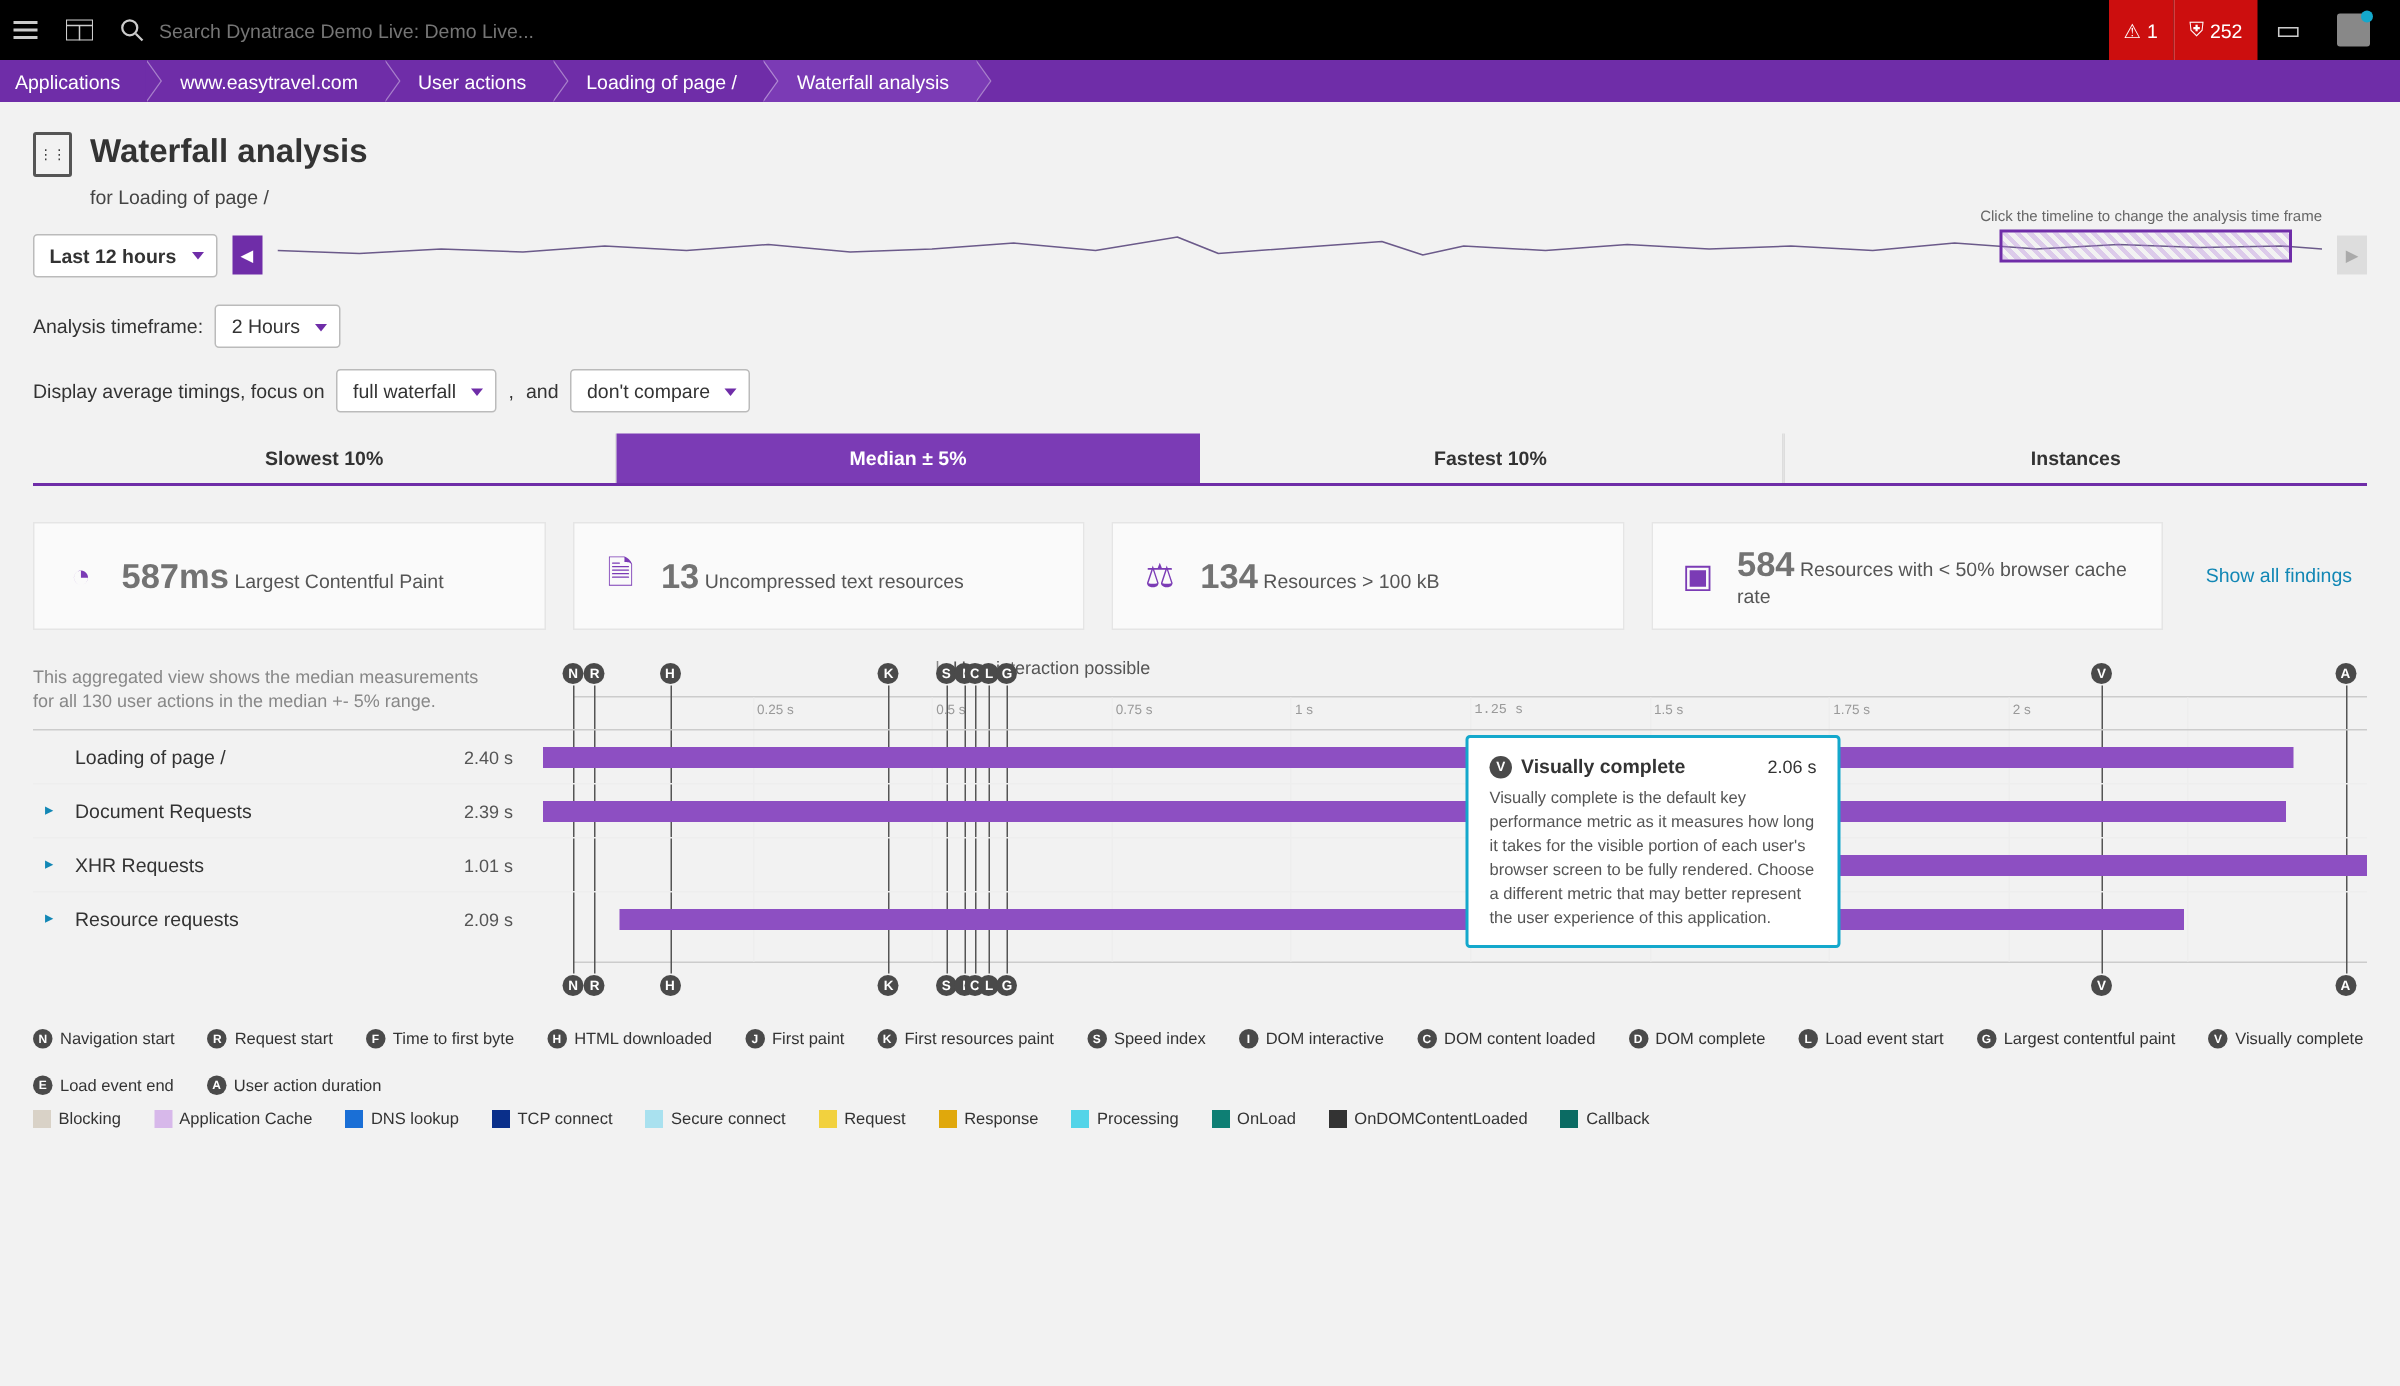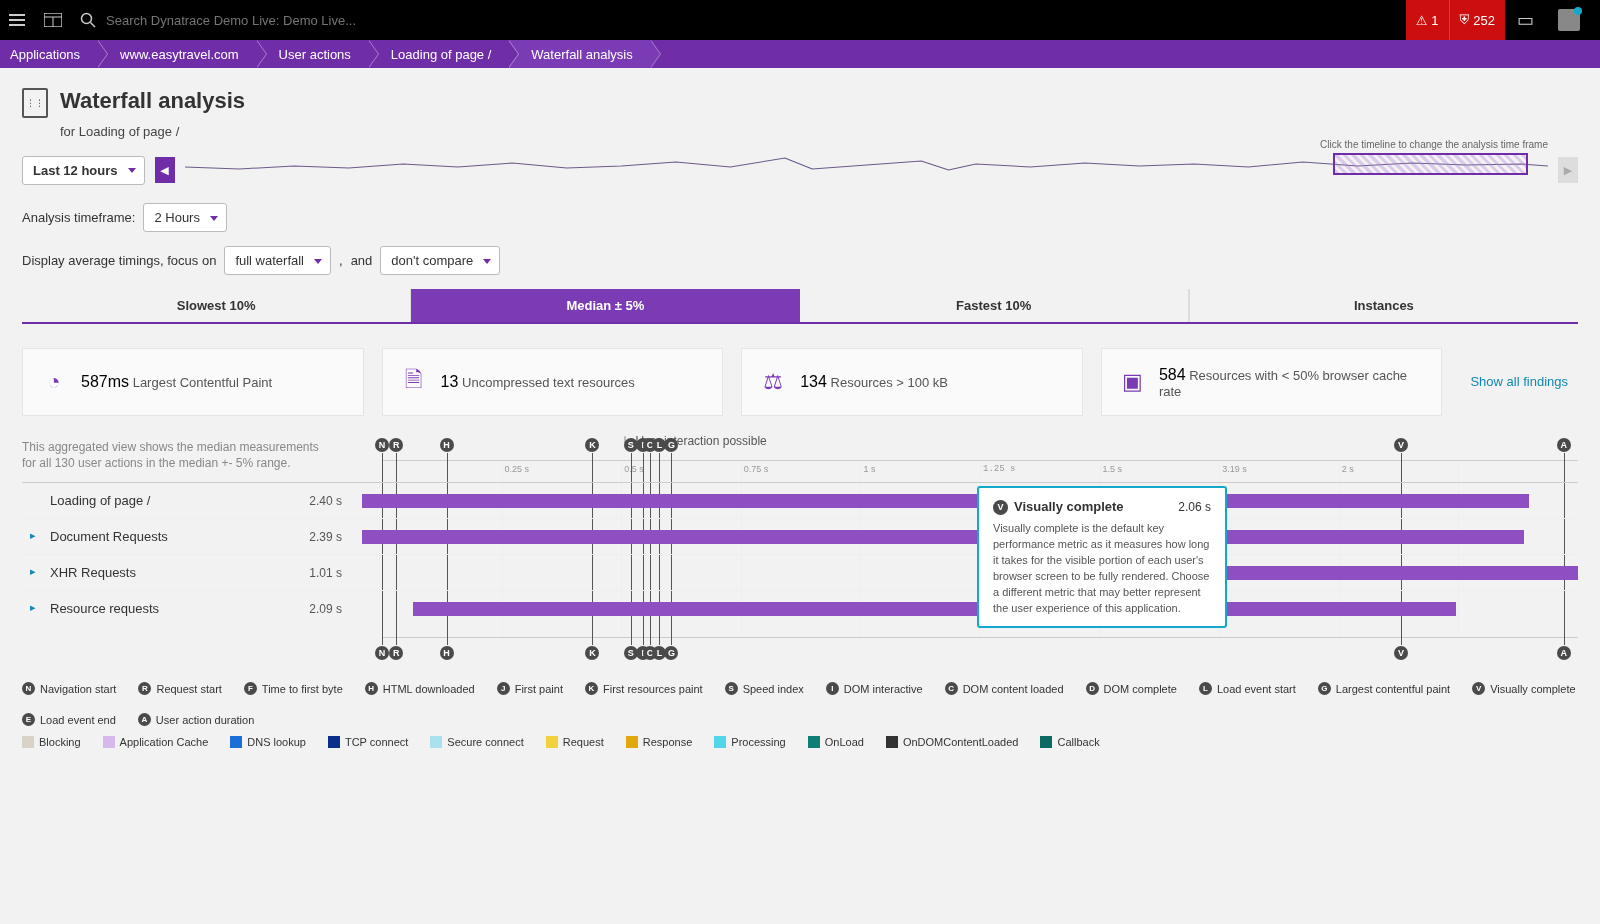--- a/index.html
+++ b/index.html
@@ -55,21 +55,21 @@
 .tabs { display:flex; border-bottom:2px solid #6f2da8; margin-top:12px; }
 .tab { flex:1; text-align:center; padding:9px 0; font-weight:600; color:#333; cursor:pointer; }
 .tab.active { background:#7b3bb5; color:#fff; }
 .tab:last-child { border-left:1px solid #ddd; }
 .tab:not(.active):not(:last-child){ border-right:1px solid #ddd;}
 
 
 .cards { display:flex; gap:18px; margin:24px 0; align-items:stretch; }
 .card { background:#fafafa; border:1px solid #e5e5e5; padding:14px 18px; display:flex; align-items:center; gap:14px; flex:1; }
 .card-icon { color:#7b3bb5; font-size:22px; width:26px; display:flex; justify-content:center; }
-.card-num { font-size:16px; font-weight:400; color:#000000; }
+.card-num { font-size:23px; font-weight:700; color:#737373; }
 .card-label { font-size:13px; color:#555; }
 .show-all { color:#1287b5; font-size:13px; cursor:pointer; padding:4px 10px; line-height:1.4; align-self:center; }
 
 
 .wf-note { font-size:12px; color:#888; max-width:300px; line-height:1.3; position:absolute; left:0; top:0; }
 .waterfall { position:relative; margin-top:4px; }
 .wf-header-note { position:absolute; left:600px; top:-6px; font-size:12px; color:#555; }
 .wf-header-note::before { content:"↳ "; color:#888; }
 .wf-grid { position:relative; margin-left:360px; border-top:1px solid #ccc; border-bottom:1px solid #ccc; height:178px; }
 .wf-gridline { position:absolute; top:0; bottom:0; width:1px; background:#eee; }
@@ -228,21 +228,21 @@
           <div class="wf-tick-label" style="left: calc(20% + 3px);">0.5 s</div>
           <div class="wf-gridline" style="left: 30%;"></div>
           <div class="wf-tick-label" style="left: calc(30% + 3px);">0.75 s</div>
           <div class="wf-gridline" style="left: 40%;"></div>
           <div class="wf-tick-label" style="left: calc(40% + 3px);">1 s</div>
           <div class="wf-gridline" style="left: 50%;"></div>
           <div class="wf-tick-label" style="left: calc(50% + 3px); font-family: Liberation Mono, monospace;">1.25 s</div>
           <div class="wf-gridline" style="left: 60%;"></div>
           <div class="wf-tick-label" style="left: calc(60% + 3px);">1.5 s</div>
           <div class="wf-gridline" style="left: 70%;"></div>
-          <div class="wf-tick-label" style="left: calc(70% + 3px);">3.19 s</div>
+          <div class="wf-tick-label" style="left: calc(70% + 3px);">1.75 s</div>
           <div class="wf-gridline" style="left: 80%;"></div>
           <div class="wf-tick-label" style="left: calc(80% + 3px);">2 s</div>
           <div class="wf-gridline" style="left: 90%;"></div>
           <div class="wf-tick-label" style="left: calc(90% + 3px); margin-top: 32px;">2.25 s</div>
           <div class="marker-line" style="left: 0%;">
             <div class="marker-dot" style="top: -15px;">N</div>
             <div class="marker-dot" style="bottom: -15px;">N</div>
           </div>
           <div class="marker-line" style="left: 1.2%;">
             <div class="marker-dot" style="top: -15px;">R</div>

